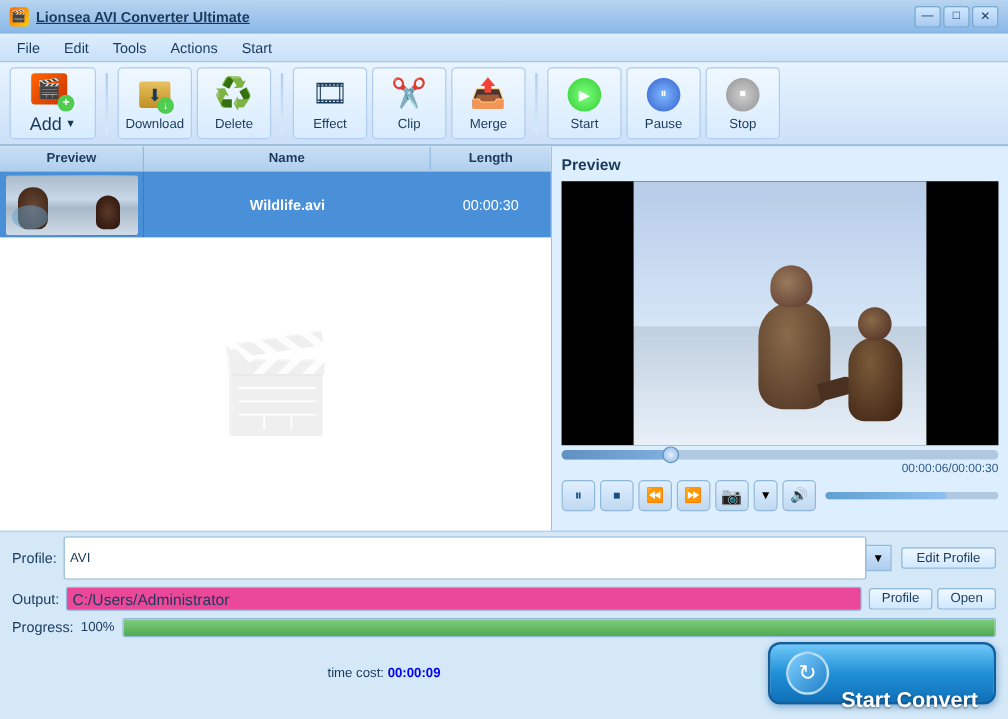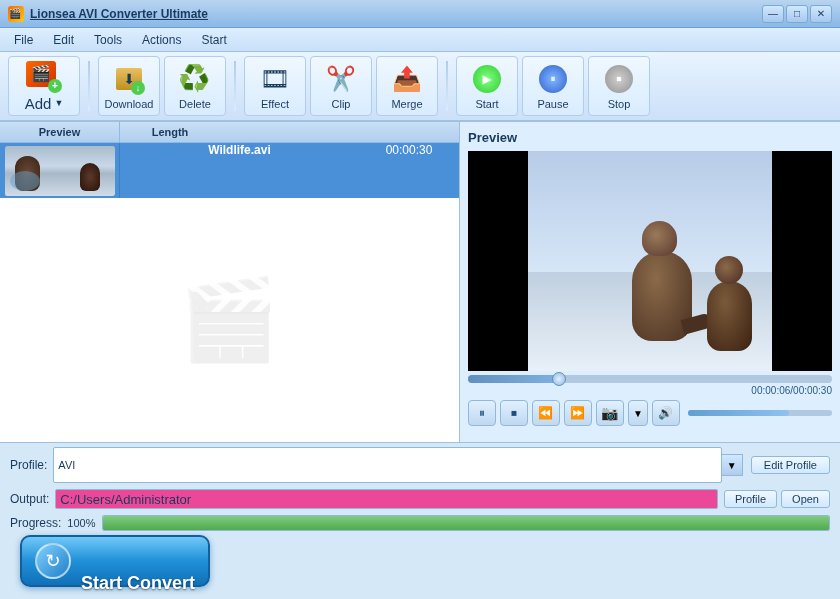--- a/index.html
+++ b/index.html
@@ -137,21 +137,21 @@
       display: flex;
       background: linear-gradient(to bottom, #c8dff5, #b0cfee);
       border-bottom: 1px solid #90b8e0;
     }
     .col-preview { width: 120px; text-align: center; padding: 4px 6px; font-size: 11px; color: #1a3a5c; font-weight: bold; border-right: 1px solid #90b8e0; }
     .col-name { flex: 1; text-align: center; padding: 4px 6px; font-size: 11px; color: #1a3a5c; font-weight: bold; border-right: 1px solid #90b8e0; }
     .col-length { width: 100px; text-align: center; padding: 4px 6px; font-size: 11px; color: #1a3a5c; font-weight: bold; }
 
     .file-row {
       display: flex;
-      align-items: flex-start;
+      align-items: center;
       background: #4a90d9;
       min-height: 55px;
       gap: 27px;
     }
     .file-thumb {
       width: 120px;
       height: 55px;
       overflow: hidden;
       border-right: 1px solid #3a7fc0;
       display: flex; align-items: center; justify-content: center;
@@ -663,20 +663,21 @@
     </div>
     <span>Stop</span>
   </div>
 </div>
 
 <div class="main-area">
 
   <div class="file-list">
     <div class="file-list-header">
       <div class="col-preview">Preview</div>
+      <div class="col-name">Name</div>
       <div class="col-length">Length</div>
     </div>
 
     <div class="file-row">
       <div class="file-thumb">
         <div class="thumb-img">
 
           <div style="width:100%; height:100%; background:linear-gradient(to bottom, #aabbcc 0%, #c8d8e8 40%, #a8b8c8 55%, #d0dce8 100%); position:relative;">
             <div style="position:absolute; bottom:5px; left:10px; width:25px; height:35px; background:radial-gradient(#6a4a3a,#3a2010); border-radius:12px 12px 8px 8px;"></div>
             <div style="position:absolute; bottom:5px; right:15px; width:20px; height:28px; background:radial-gradient(#5a3a2a,#2a1008); border-radius:10px 10px 6px 6px;"></div>
@@ -769,18 +770,24 @@
 
   <div class="progress-row">
     <span class="progress-label">Progress:</span>
     <span style="font-size:11px; color:#1a3a5c; margin-right:6px;">100%</span>
     <div class="progress-bar-container">
       <div class="progress-bar-fill" style="width: 100%;"></div>
     </div>
   </div>
 
   <div class="bottom-row">
+    <div class="bottom-left">
+      <div class="time-cost">
+        <span>time cost:</span>
+        <span class="time-value">00:00:09</span>
+      </div>
+    </div>
     <div class="start-convert-btn">
       <div class="start-icon">↻</div>
       <span class="start-text">Start Convert</span>
     </div>
   </div>
 </div>
 
 </body></html>

